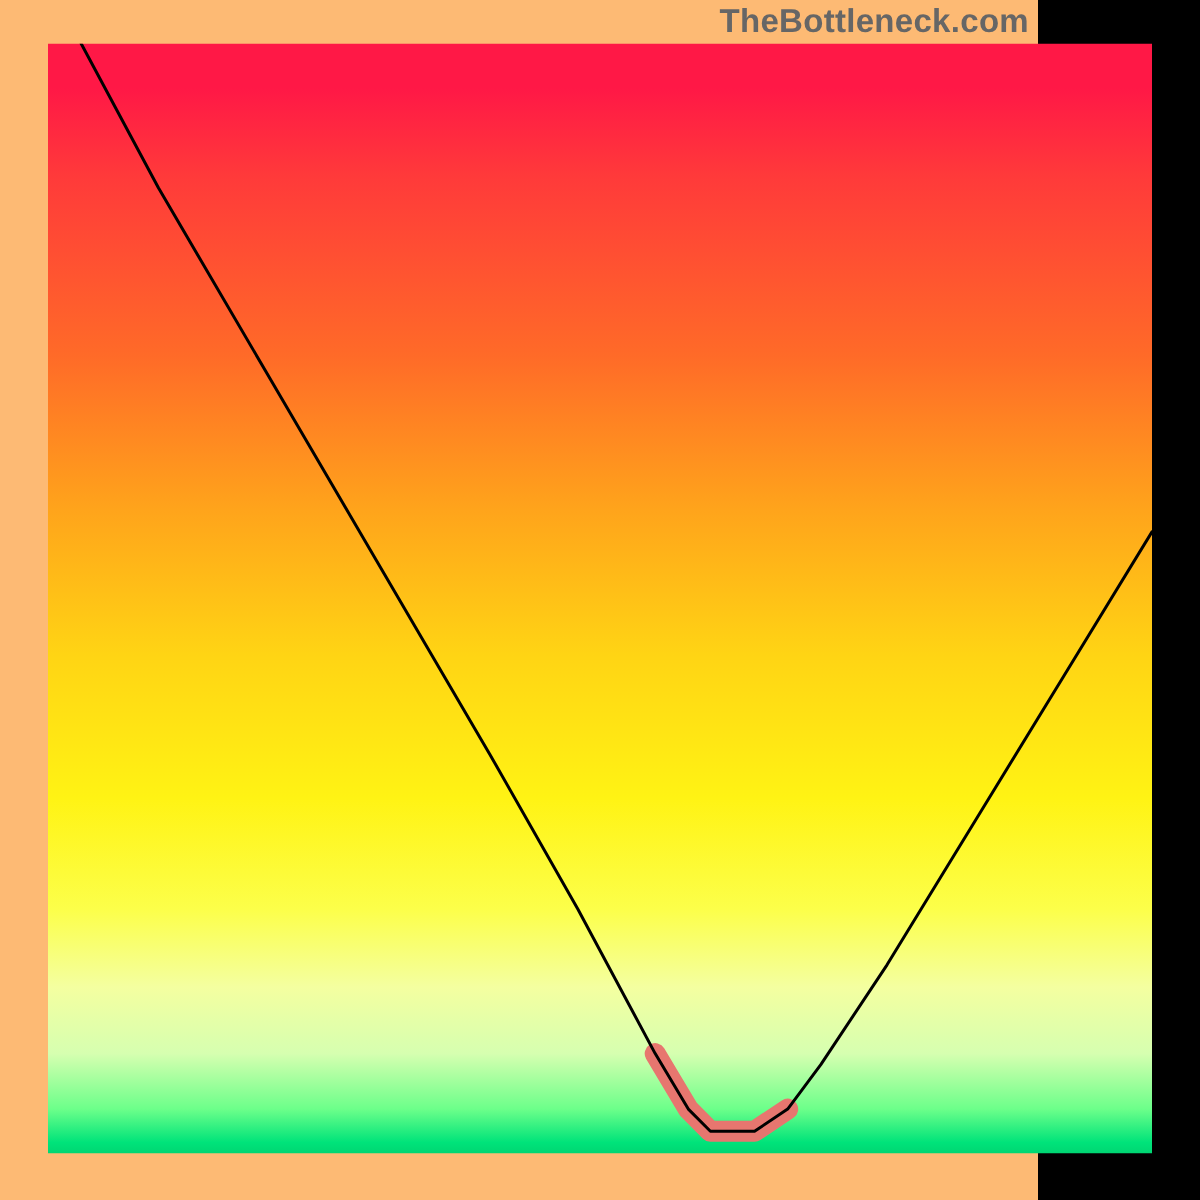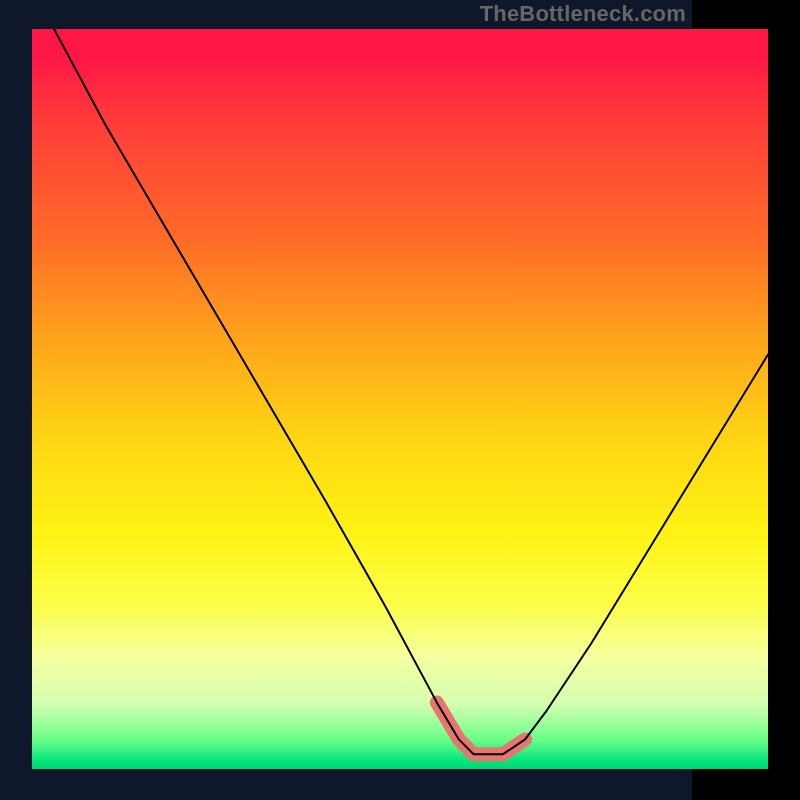--- a/index.html
+++ b/index.html
@@ -8,21 +8,21 @@
     width: 800px;
     height: 800px;
     background: #000;
     font-family: Arial, Helvetica, sans-serif;
     overflow: hidden;
   }
   .frame {
     position: relative;
     width: 692px;
     height: 800px;
-    background: #0f172a;
+    background: #fdba74;
   }
   .watermark {
     position: absolute;
     top: 1px;
     right: 6px;
     color: #666666;
     font-size: 22px;
     font-weight: 600;
     letter-spacing: 0.2px;
     z-index: 50;

